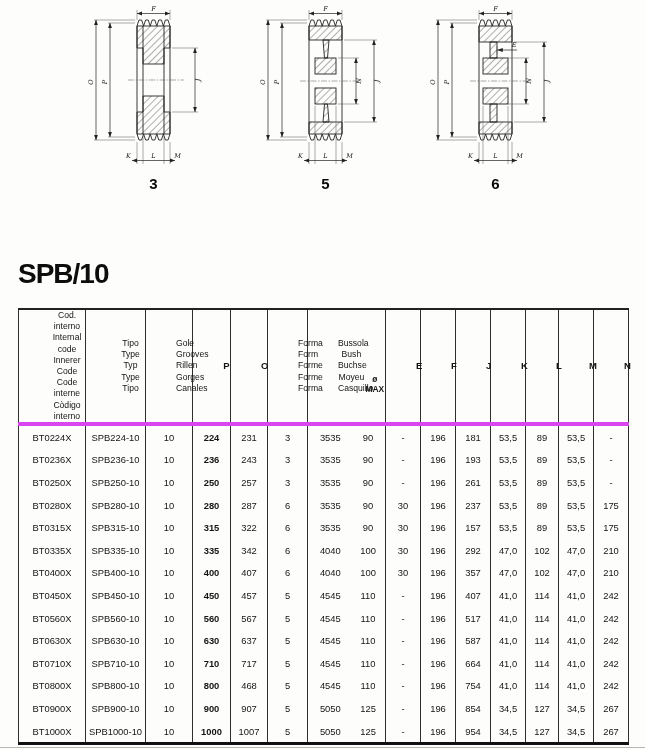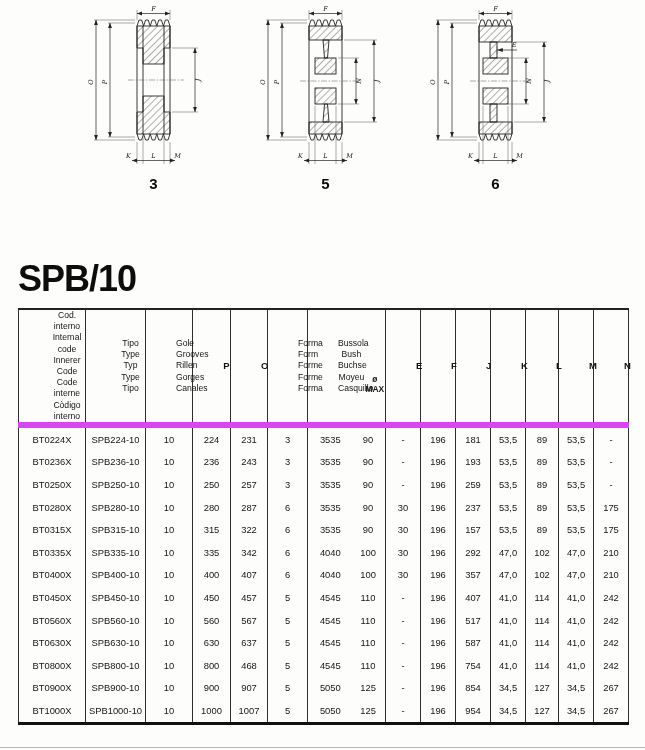--- a/index.html
+++ b/index.html
@@ -8,39 +8,39 @@
     position:relative;width:645px;height:750px;margin:0 auto;
     background:#fdfdfb;overflow:hidden;
     font-family:"Liberation Sans",sans-serif;color:#141414;
   }
   .drawing{position:absolute;top:2px;}
   .d3{left:82px;} .d5{left:254px;} .d6{left:424px;}
   .dim-label{font:italic 6.5px "DejaVu Serif",serif;fill:#111;}
   .form-number{font:bold 15px "Liberation Sans",sans-serif;fill:#0a0a0a;}
   .series-title{
     position:absolute;left:18px;top:258px;
-    font-size:36px;font-weight:bold;letter-spacing:-1px;color:#0d0d0d;
+    font-size:28px;font-weight:bold;letter-spacing:-1px;color:#0d0d0d;
   }
   .table-wrap{position:absolute;left:18px;top:308px;width:610px;}
   table.spec{
     border-collapse:collapse;table-layout:fixed;width:610px;
     border-top:2px solid #222;border-bottom:3px solid #111;
     border-left:1px solid #2e2e2e;border-right:1px solid #2e2e2e;
   }
   table.spec th,table.spec td{
     border-left:1px solid #2e2e2e;border-right:1px solid #2e2e2e;
     text-align:center;vertical-align:middle;padding:0;
   }
   table.spec thead th{
-    height:66px;border-bottom:6px solid #d946ef;
+    height:66px;border-bottom:4px solid #d946ef;
     font-weight:normal;font-size:8.6px;line-height:11.2px;white-space:pre-line;padding-left:30px;
   }
   table.spec thead th.letter{font-size:9.5px;font-weight:bold;}
   table.spec tbody td{height:22.6px;font-size:9.4px;}
-  table.spec tbody td.col-p{font-weight:normal;margin-left:48px;}
+  table.spec tbody td.col-p{font-weight:bold;margin-left:48px;}
   .bussola-head{display:flex;align-items:flex-end;justify-content:center;}
   .bussola-head .stack{width:57%;white-space:pre-line;}
   .bussola-head .omax{width:43%;white-space:pre-line;font-weight:bold;font-size:8.4px;line-height:10px;}
   td.bussola-cell span{display:inline-block;}
   td.bussola-cell .v1{width:56%;}
   td.bussola-cell .v2{width:42%;text-align:center;}
   .page-bottom-rule{position:absolute;left:0;top:747px;width:645px;height:1px;background:#b7b7b2;}
 </style>
 </head>
 <body>
@@ -321,21 +321,21 @@
           <tr>
             <td>BT0250X</td>
             <td>SPB250-10</td>
             <td>10</td>
             <td class="col-p">250</td>
             <td>257</td>
             <td>3</td>
             <td class="bussola-cell"><span class="v1">3535</span><span class="v2">90</span></td>
             <td>-</td>
             <td>196</td>
-            <td>259</td>
+            <td>261</td>
             <td>53,5</td>
             <td>89</td>
             <td>53,5</td>
             <td>-</td>
           </tr>
           <tr>
             <td>BT0280X</td>
             <td>SPB280-10</td>
             <td>10</td>
             <td class="col-p">280</td>
@@ -440,20 +440,36 @@
             <td class="bussola-cell"><span class="v1">4545</span><span class="v2">110</span></td>
             <td>-</td>
             <td>196</td>
             <td>587</td>
             <td>41,0</td>
             <td>114</td>
             <td>41,0</td>
             <td>242</td>
           </tr>
           <tr>
+            <td>BT0710X</td>
+            <td>SPB710-10</td>
+            <td>10</td>
+            <td class="col-p">710</td>
+            <td>717</td>
+            <td>5</td>
+            <td class="bussola-cell"><span class="v1">4545</span><span class="v2">110</span></td>
+            <td>-</td>
+            <td>196</td>
+            <td>664</td>
+            <td>41,0</td>
+            <td>114</td>
+            <td>41,0</td>
+            <td>242</td>
+          </tr>
+          <tr>
             <td>BT0800X</td>
             <td>SPB800-10</td>
             <td>10</td>
             <td class="col-p">800</td>
             <td>468</td>
             <td>5</td>
             <td class="bussola-cell"><span class="v1">4545</span><span class="v2">110</span></td>
             <td>-</td>
             <td>196</td>
             <td>754</td>

